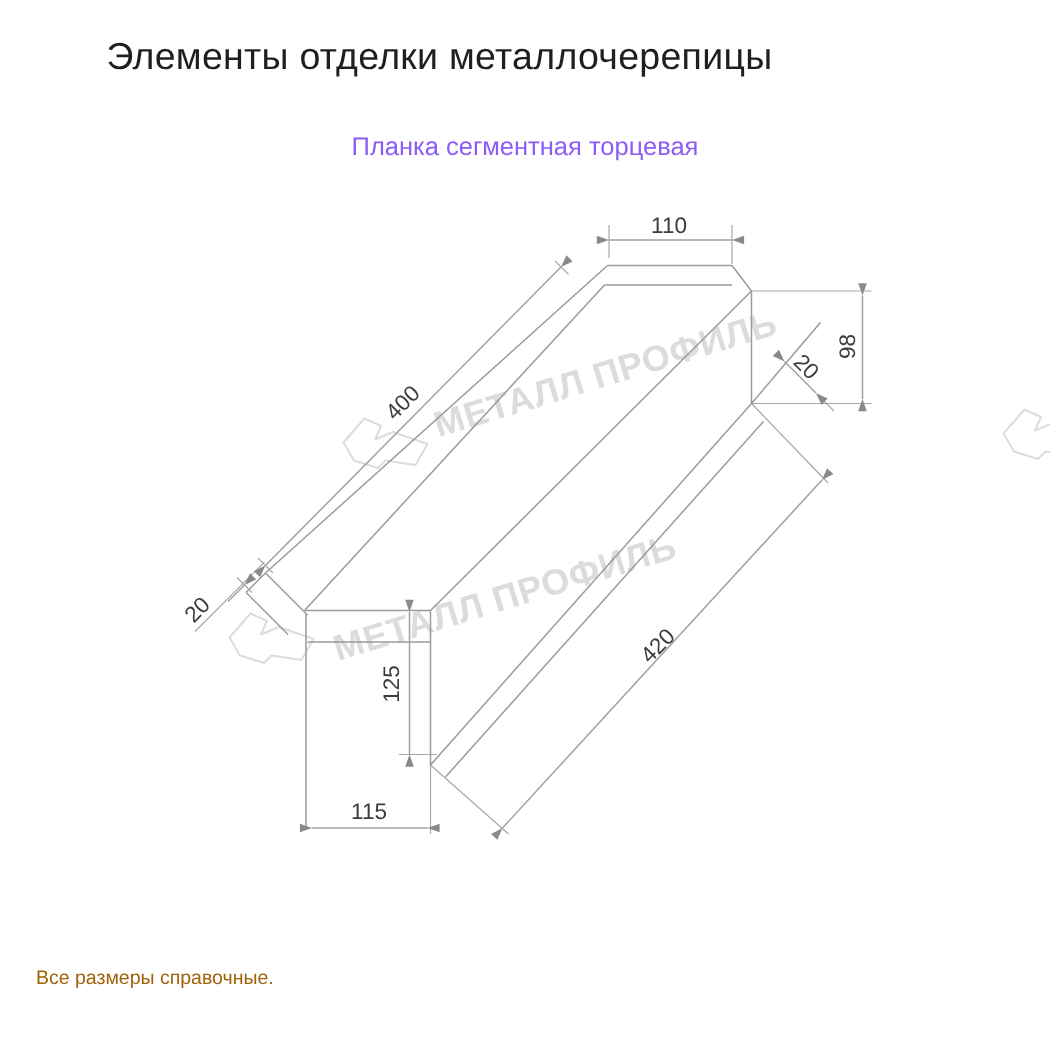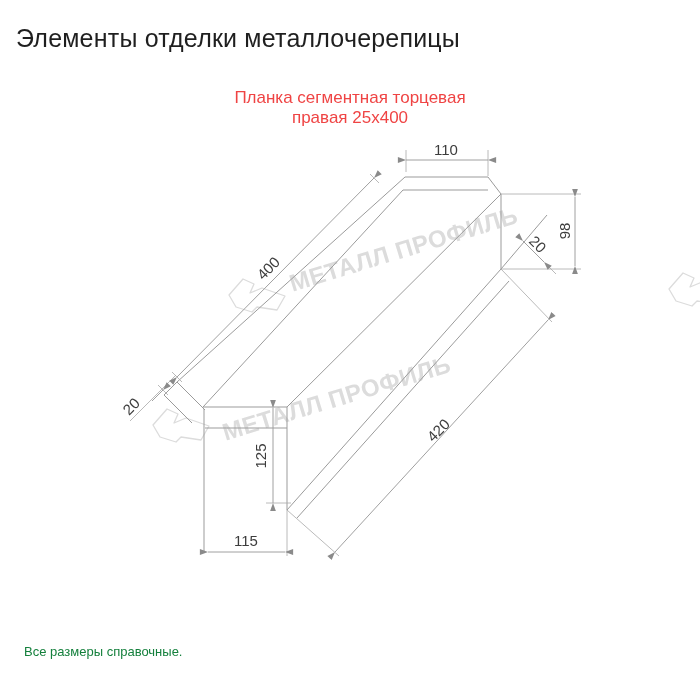--- a/index.html
+++ b/index.html
@@ -1,31 +1,31 @@
 <!DOCTYPE html>
 <html><head>
 <meta charset="utf-8">
 <style>
   html,body{margin:0;padding:0;}
   body{
     width:700px;height:700px;background:#ffffff;position:relative;
     font-family:"Liberation Sans", sans-serif;overflow:hidden;
   }
   .title{
-    position:absolute;top:24px;left:0;width:586px;
-    font-size:25px;color:#1f1f1f;letter-spacing:0.2px;margin-left:16px;
+    position:absolute;top:24px;left:0;width:586px;text-align:center;
+    font-size:25px;color:#1f1f1f;letter-spacing:0.2px;
   }
   .subtitle{
     position:absolute;top:88px;left:0;width:700px;text-align:center;
-    font-size:17px;line-height:20px;color:#ef4444;
+    font-size:17px;line-height:20px;color:#8b5cf6;
   }
   .drawing-svg{position:absolute;top:0;left:0;}
   .footer{
     position:absolute;top:643px;left:24px;
-    font-size:13px;line-height:18px;color:#15803d;
+    font-size:13px;line-height:18px;color:#a16207;
   }
   .edge{stroke:#9b9b9b;stroke-width:1;fill:none;}
   .ext{stroke:#a8a8a8;stroke-width:0.8;fill:none;}
   .dim{stroke:#a0a0a0;stroke-width:1;fill:none;}
   .dimtext{
     font-family:"Liberation Sans", sans-serif;font-size:15px;fill:#3d3d3d;
     text-anchor:middle;
   }
   .wmtext{
     font-family:"Liberation Sans", sans-serif;font-size:24px;font-weight:bold;
@@ -33,21 +33,20 @@
   }
   .wmlogo{stroke:#dcdcdc;stroke-width:1.3;fill:none;stroke-linejoin:round;}
 </style>
 </head>
 <body>
 
 <div class="title">Элементы отделки металлочерепицы</div>
 
 <div class="subtitle">
   <div>Планка сегментная торцевая</div>
-  <div>правая 25x400</div>
 </div>
 
 <svg class="drawing-svg" width="700" height="700" viewBox="0 0 700 700">
   <defs>
     <marker id="arw" viewBox="0 0 10 10" refX="0.5" refY="5" markerWidth="9" markerHeight="9" orient="auto-start-reverse">
       <path d="M0.5 5 L9.5 1.8 L9.5 8.2 Z" fill="#8a8a8a"></path>
     </marker>
   </defs>
 
   <g>

